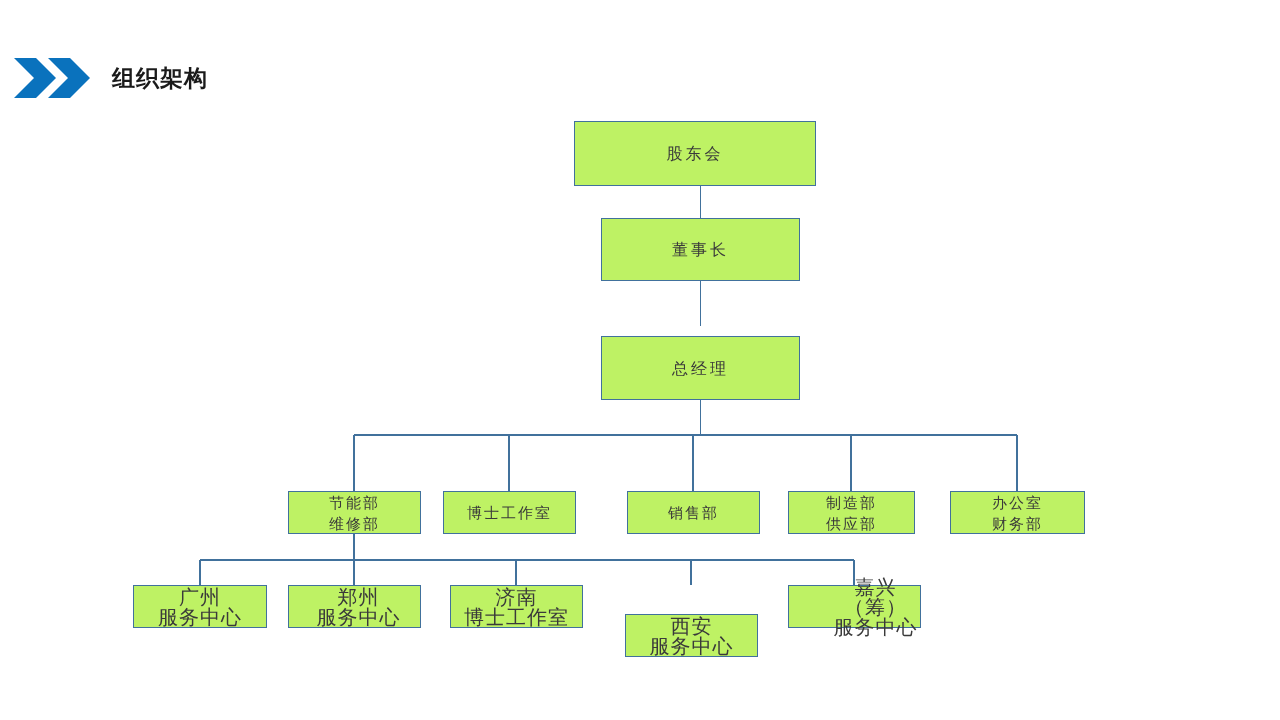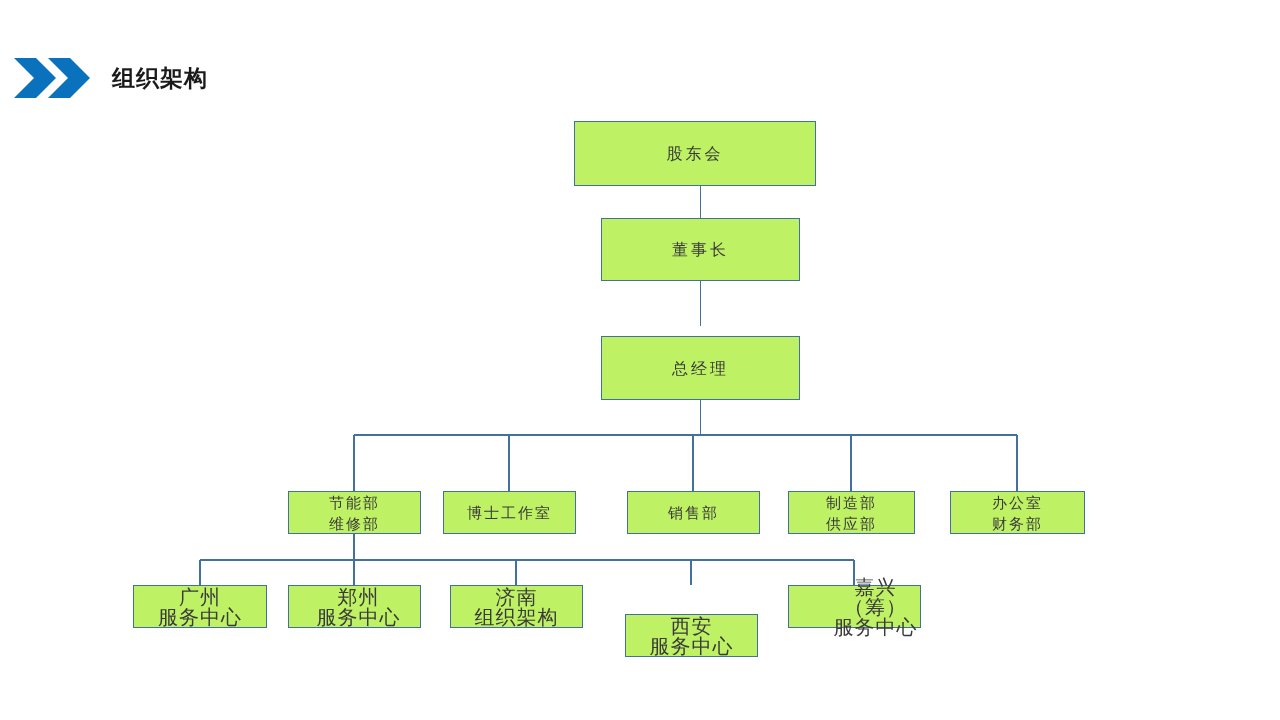--- a/index.html
+++ b/index.html
@@ -160,21 +160,21 @@
   <div class="node center" style="left:133px; top:585px; width:134px; height:43px;">
     <span class="label">广州
 服务中心</span>
   </div>
   <div class="node center" style="left:288px; top:585px; width:133px; height:43px;padding-left:8px;">
     <span class="label">郑州
 服务中心</span>
   </div>
   <div class="node center" style="left:450px; top:585px; width:133px; height:43px;">
     <span class="label">济南
-组织架构</span>
+博士工作室</span>
   </div>
   <div class="node center" style="left:625px; top:614px; width:133px; height:43px;">
     <span class="label">西安
 服务中心</span>
   </div>
   <div class="node center" style="left:788px; top:585px; width:133px; height:43px;padding-left:42px;">
     <span class="label">嘉兴（筹）
 服务中心</span>
   </div>
 

